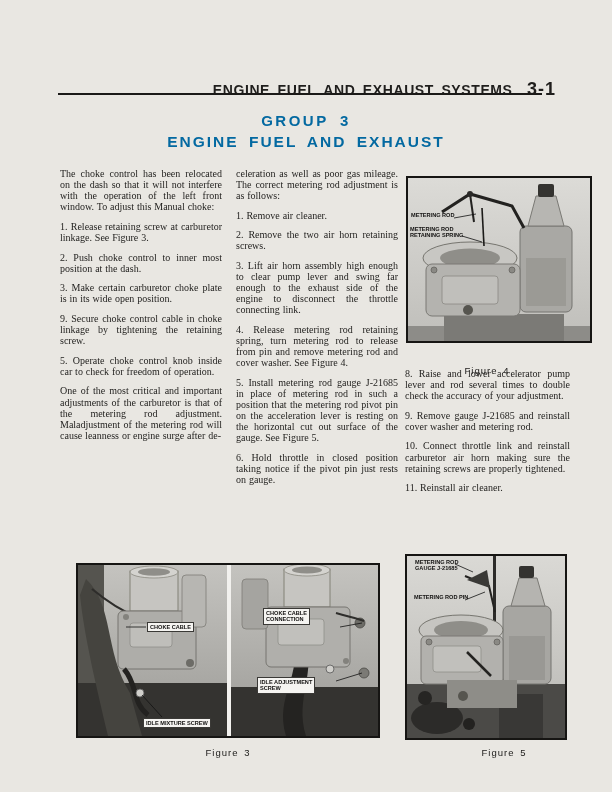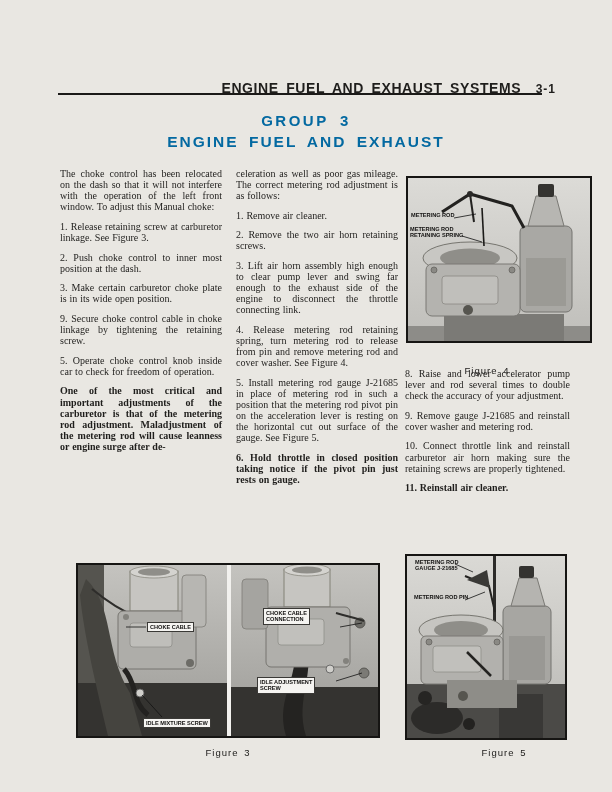--- a/index.html
+++ b/index.html
@@ -3,34 +3,34 @@
 <meta charset="utf-8">
 <style>
   html,body{margin:0;padding:0;background:#777;}
   .page{position:relative;width:612px;height:792px;background:#e9e7e2;overflow:hidden;
         font-family:"Liberation Serif",serif;color:#1f1e1c;}
 
   
   .hdr{position:absolute;top:79px;left:58px;width:498px;text-align:right;
        font-family:"Liberation Sans",sans-serif;font-weight:bold;white-space:nowrap;}
   .hdr .h-title{font-size:14px;letter-spacing:.6px;word-spacing:3px;}
-  .hdr .h-num{font-size:12px;letter-spacing:1px;margin-left:10px;}
+  .hdr .h-num{font-size:18px;letter-spacing:1px;margin-left:10px;}
   .hdr-rule{position:absolute;top:93px;left:58px;width:484px;height:2px;background:#1b1a18;}
 
   
   .gtitle{position:absolute;top:112px;left:0;width:612px;text-align:center;
           font-family:"Liberation Sans",sans-serif;font-weight:bold;color:#0369a1;}
   .gtitle .gt1{font-size:15px;letter-spacing:2.5px;word-spacing:5px;}
   .gtitle .gt2{font-size:15.5px;letter-spacing:2px;word-spacing:4px;margin-top:3.5px;}
 
   
   .col{position:absolute;font-size:10px;line-height:11.1px;text-align:justify;
        word-spacing:.4px;}
   .col p{margin:0 0 8.5px 0;}
-  .col p:last-child{margin-bottom:0;font-weight:bold;}
+  .col p:last-child{margin-bottom:0;}
   .colL{left:60px;top:168px;width:162px;}
   .colM{left:236px;top:168px;width:162px;}
   .colR{left:405px;top:368px;width:165px;}
 
   
   .fig{position:absolute;border:2px solid #161513;box-sizing:border-box;background:#cfcecb;}
   .fig svg{display:block;width:100%;height:100%;}
   #fig4{left:406px;top:176px;width:186px;height:167px;}
   #fig3{left:76px;top:563px;width:304px;height:175px;}
   #fig5{left:405px;top:554px;width:162px;height:186px;}

